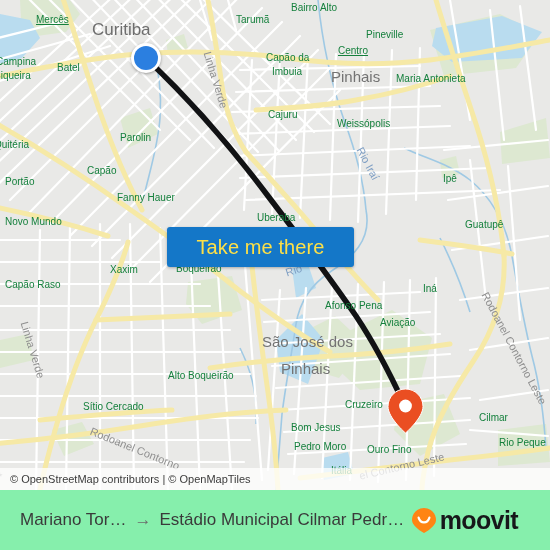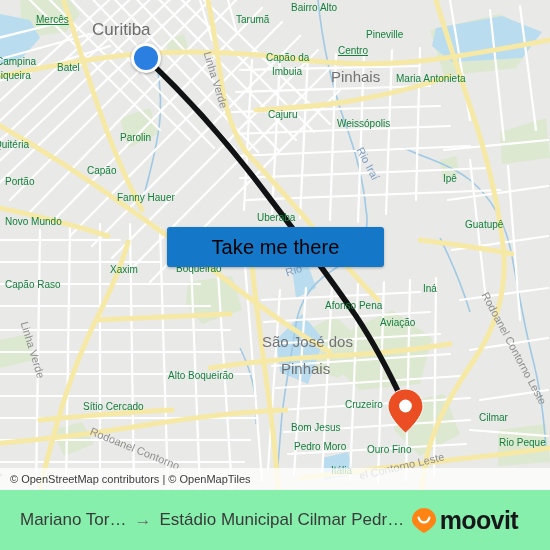--- a/index.html
+++ b/index.html
@@ -39,23 +39,23 @@
   }
   #origin-marker .dot{
     position:absolute;left:3px;top:3px;width:24px;height:24px;border-radius:50%;
     background:#2b7fe0;
   }
   
   #dest-marker{position:absolute;left:387px;top:388px;width:37px;height:46px;}
 
   
   #take-me-there{
-    position:absolute;left:167px;top:227px;width:217px;height:40px;
+    position:absolute;left:167px;top:227px;width:187px;height:40px;
     background:#1477c8;border:none;border-radius:3px;
-    color:#000000;font-size:20px;font-family:"Liberation Sans", sans-serif;
+    color:#fde047;font-size:20px;font-family:"Liberation Sans", sans-serif;
     letter-spacing:.1px;
     box-shadow:0 1px 3px rgba(0,0,0,.28);
     cursor:pointer;display:flex;align-items:center;justify-content:center;
     padding:0;
   }
 
   
   #attribution{
     position:absolute;left:0;bottom:0;width:550px;height:22px;
     background:rgba(255,255,255,.76);

